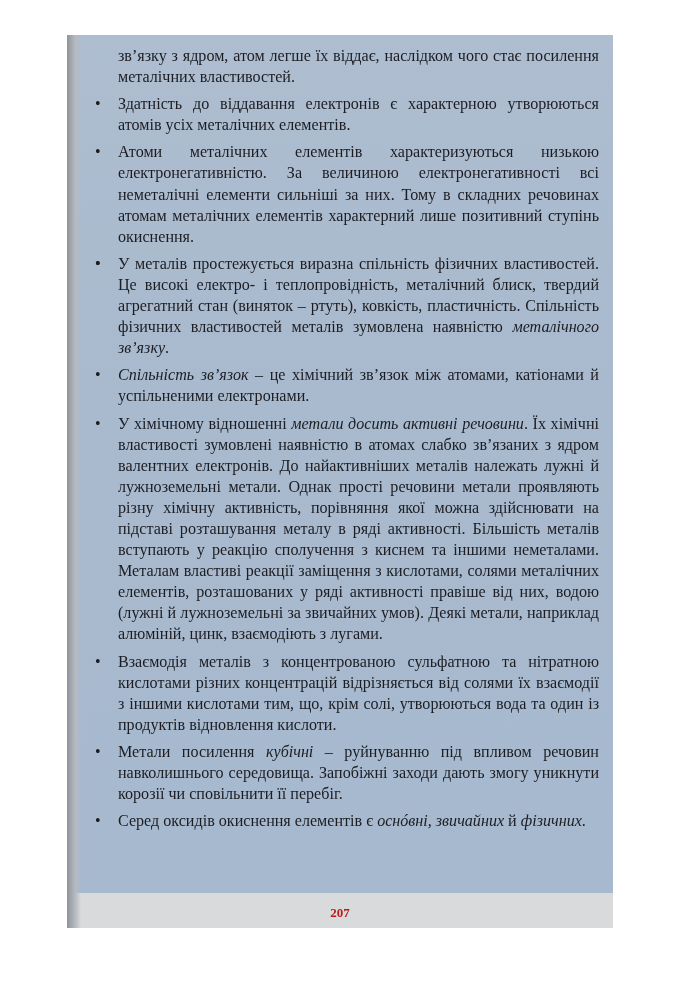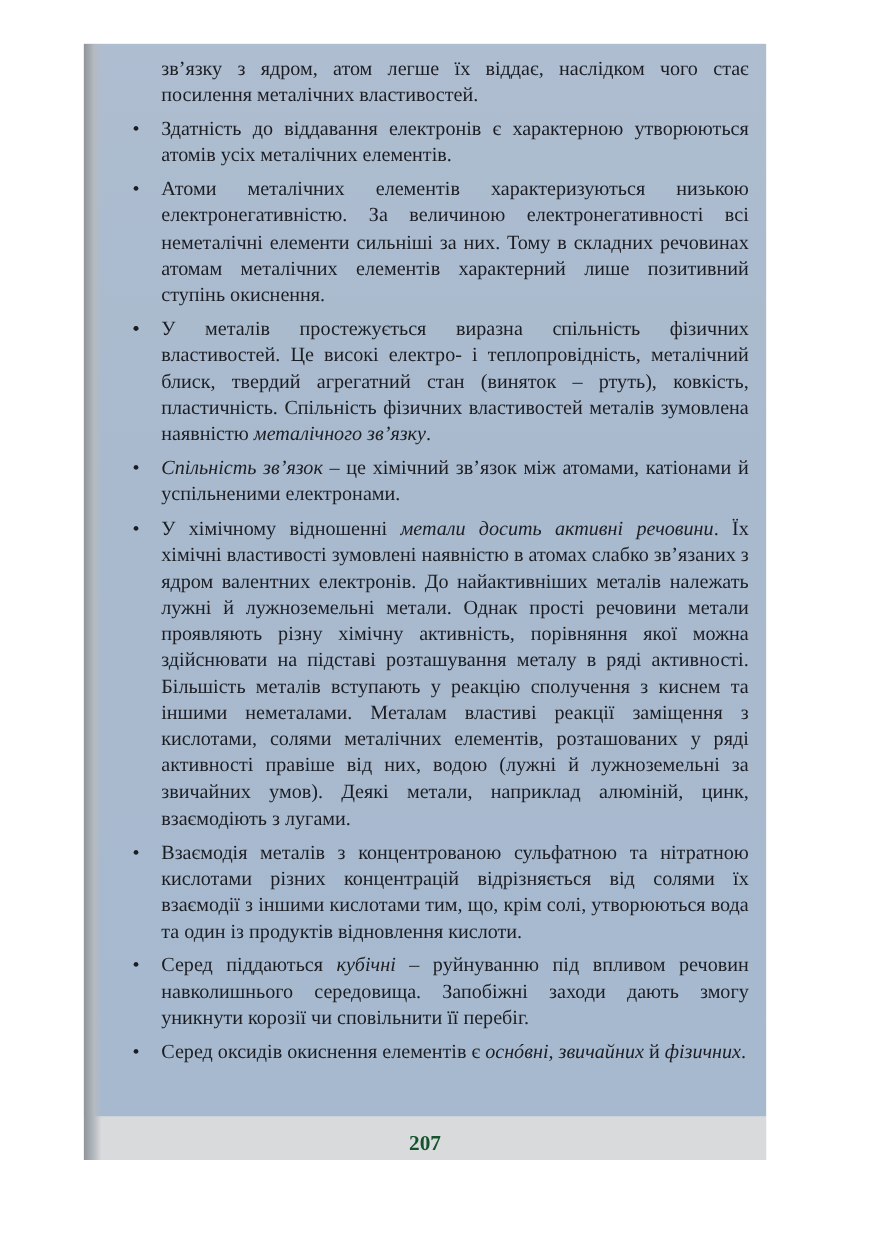--- a/index.html
+++ b/index.html
@@ -19,29 +19,29 @@
   }
   .blue {
     position: absolute; left: 0; top: 0; width: 100%; height: 858px;
     background: linear-gradient(to bottom, #aebdd0 0%, #a9bace 40%, #a7b9cf 100%);
   }
   .content {
     position: absolute; left: 24px; top: 10px; width: 508px;
     font-size: 16.1px; line-height: 21.1px; color: #1c1d22;
     text-align: justify; z-index: 3;
   }
-  .para { margin: 0 0 6px 14px; padding-left: 24px; position: relative; }
+  .para { margin: 0 0 6px 3px; padding-left: 24px; position: relative; }
   .para.cont { margin-bottom: 6px; }
   .bullet {
     position: absolute; left: 1px; top: 0; font-size: 16px; line-height: 21px;
   }
   i { font-style: italic; }
   .pnum {
     position: absolute; left: 0; width: 100%; top: 870px; text-align: center;
-    font-weight: bold; font-size: 17px; color: #14532d; z-index: 3;
+    font-weight: bold; font-size: 13px; color: #b91c1c; z-index: 3;
   }
 </style>
 </head>
 <body>
 
 <div class="page">
   <div class="gutter"></div>
   <div class="blue"></div>
 
   <div class="content" id="content">
@@ -71,21 +71,21 @@
     <p class="para">
       <span class="bullet">•</span>
       <span>У хімічному відношенні </span><i>метали досить активні речовини</i><span>. Їх хімічні властивості зумовлені наявністю в атомах слабко зв’язаних з ядром валентних електронів. До найактивніших металів належать лужні й лужноземельні метали. Однак прості речовини метали проявляють різну хімічну активність, порівняння якої можна здійснювати на підставі розташування металу в ряді активності. Більшість металів вступають у реакцію сполучення з киснем та іншими неметалами. Металам властиві реакції заміщення з кислотами, солями металічних елементів, розташованих у ряді активності правіше від них, водою (лужні й лужноземельні за звичайних умов). Деякі метали, наприклад алюміній, цинк, взаємодіють з лугами.</span>
     </p>
     <p class="para">
       <span class="bullet">•</span>
       <span>Взаємодія металів з концентрованою сульфатною та нітратною кислотами різних концентрацій відрізняється від солями їх взаємодії з іншими кислотами тим, що, крім солі, утворюються вода та один із продуктів відновлення кислоти.</span>
     </p>
     <p class="para">
       <span class="bullet">•</span>
-      <span>Серед піддаються </span><i>кубічні</i><span> – руйнуванню під впливом речовин навколишнього середовища. Запобіжні заходи дають змогу уникнути корозії чи сповільнити її перебіг.</span>
+      <span>Метали посилення </span><i>кубічні</i><span> – руйнуванню під впливом речовин навколишнього середовища. Запобіжні заходи дають змогу уникнути корозії чи сповільнити її перебіг.</span>
     </p>
     <p class="para">
       <span class="bullet">•</span>
       <span>Серед оксидів окиснення елементів є </span><i>оснóвні, звичайних</i><span> й </span><i>фізичних</i><span>.</span>
     </p>
   </div>
 
   <div class="pnum">207</div>
 </div>
 

